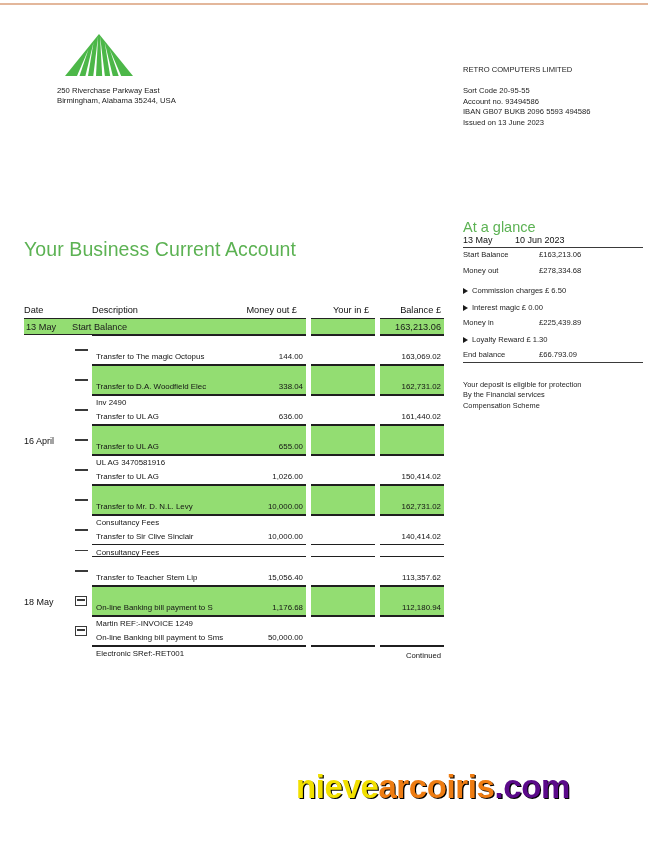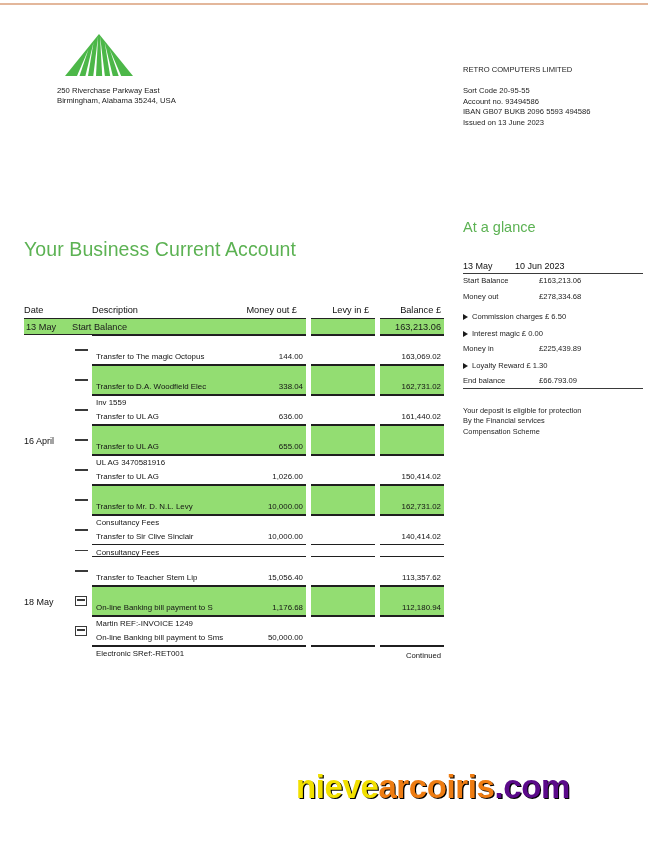--- a/index.html
+++ b/index.html
@@ -46,21 +46,21 @@
   .acct-info{position:absolute; left:463px; top:65px; width:180px;
      font-size:7.6px; line-height:10.4px; color:#1d1d1d;}
   .acct-info .name{margin-bottom:11px;}
 
   
   .stmt-title{position:absolute; left:24px; top:238px;
      font-size:19.5px; color:#5cb253; letter-spacing:0.1px;}
 
   
   .glance{position:absolute; left:463px; top:219px; width:180px;}
-  .glance-title{font-size:14.5px; color:#5cb253; margin-bottom:26px;}
+  .glance-title{font-size:14.5px; color:#5cb253; }
   .glance-period{font-size:9px; color:#111; padding-bottom:2px;
      display:flex;}
   .glance-period .p1{width:52px;}
   .glance-rule{height:1.2px; background:#3a3a3a; margin:0 0 1px 0;}
   .grow{display:flex; font-size:7.6px; line-height:12.5px; color:#1d1d1d;}
   .grow .lbl{width:76px;}
   .grow .val{flex:1;}
   .gbullet{display:flex; font-size:7.6px; line-height:12.5px; color:#1d1d1d;
      align-items:flex-start; margin-top:4px;}
   .tri{
@@ -207,21 +207,21 @@
       <div>Compensation Scheme</div>
     </div>
   </div>
 
   <div class="tbl">
     <div class="thead">
       <span class="c-date">Date</span>
       <span class="c-icon"></span>
       <span class="c-desc">Description</span>
       <span class="c-out">Money out £</span>
-      <span class="c-in">Levy in £</span>
+      <span class="c-in">Your in £</span>
       <span class="c-bal">Balance £</span>
     </div>
 
     <div class="startrow">
       <div class="blk seg-main">
         <span class="lbl-date">13 May</span>
         <span style="flex:1">Start Balance</span>
       </div>
       <div class="blk" style="width:64px;margin-left:5px;"></div>
       <div class="blk" style="width:64px;margin-left:5px;justify-content:flex-end;padding-right:3px;box-sizing:border-box;">163,213.06</div>
@@ -239,21 +239,21 @@
             <div class="seg inn"><span></span><span class="l2"></span></div>
             <div class="seg bal"><span>163,069.02</span><span class="l2"></span></div>
           </div>
         </div>
         <div class="row hl">
           <div class="datecell"></div>
           <div class="iconcell">
             <span class="dash"></span>
           </div>
           <div class="body">
-            <div class="seg desc"><span>Transfer to D.A. Woodfield Elec</span><span class="l2">Inv 1559</span></div>
+            <div class="seg desc"><span>Transfer to D.A. Woodfield Elec</span><span class="l2">Inv 2490</span></div>
             <div class="seg out"><span>338.04</span><span class="l2"></span></div>
             <div class="seg inn"><span></span><span class="l2"></span></div>
             <div class="seg bal"><span>162,731.02</span><span class="l2"></span></div>
           </div>
         </div>
         <div class="row">
           <div class="datecell"></div>
           <div class="iconcell">
             <span class="dash"></span>
           </div>

